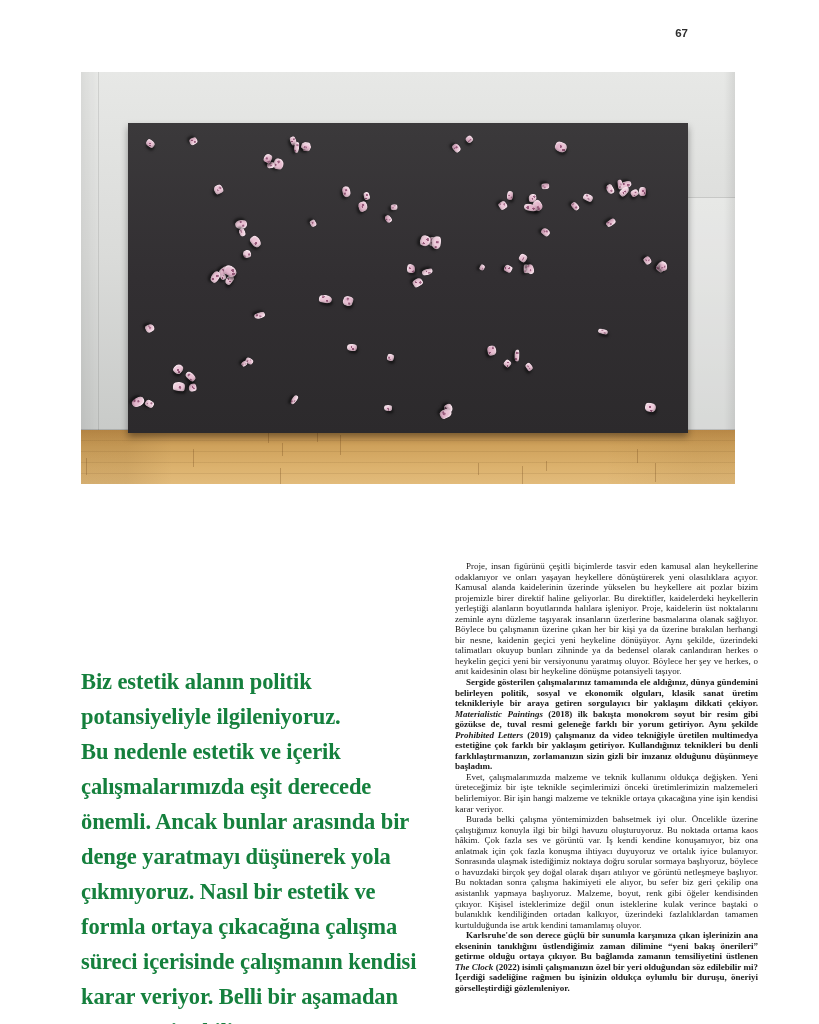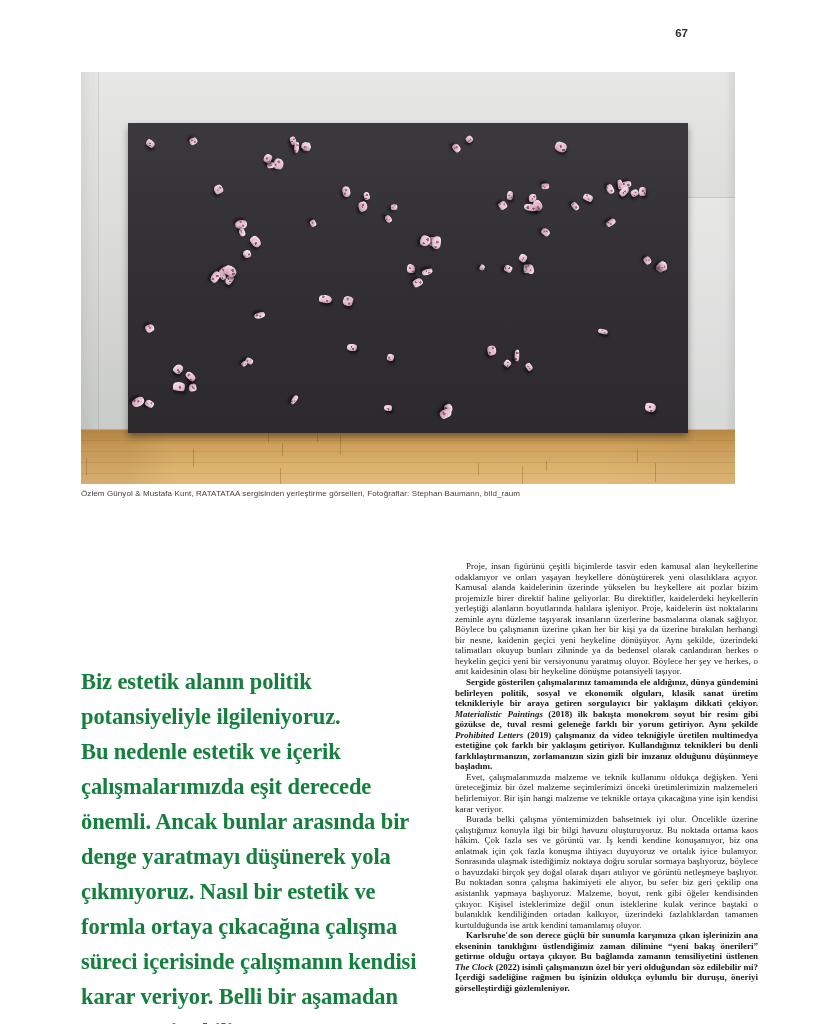--- a/index.html
+++ b/index.html
@@ -158,36 +158,35 @@
         <div class="gum" style="left: 293.9px; top: 145.5px; width: 10.9px; height: 6px; border-radius: 55% 52% 52% 49% / 64% 40% 43% 38%; transform: rotate(167deg); background: radial-gradient(circle at 33% 26%, rgb(151, 88, 122) 0px, rgb(151, 88, 122) 13%, rgba(0, 0, 0, 0) 15%), radial-gradient(circle at 56% 64%, rgb(151, 88, 122) 0px, rgb(151, 88, 122) 10%, rgba(0, 0, 0, 0) 12%), linear-gradient(253deg, rgb(240, 208, 222), rgb(238, 201, 218));"></div>
         <div class="gum" style="left: 215px; top: 172.5px; width: 10.2px; height: 10px; border-radius: 61% 47% 62% 52% / 47% 46% 44% 49%; transform: rotate(21deg); background: radial-gradient(circle at 41% 33%, rgb(151, 88, 122) 0px, rgb(151, 88, 122) 13%, rgba(0, 0, 0, 0) 15%), radial-gradient(circle at 70% 74%, rgb(151, 88, 122) 0px, rgb(151, 88, 122) 10%, rgba(0, 0, 0, 0) 12%), linear-gradient(334deg, rgb(240, 208, 222), rgb(220, 168, 194));"></div>
         <div class="gum" style="left: 17.5px; top: 275.9px; width: 6.9px; height: 9.3px; border-radius: 44% 41% 38% 55% / 58% 52% 54% 49%; transform: rotate(119deg); background: radial-gradient(circle at 31% 34%, rgb(151, 88, 122) 0px, rgb(151, 88, 122) 13%, rgba(0, 0, 0, 0) 15%), radial-gradient(circle at 63% 72%, rgb(151, 88, 122) 0px, rgb(151, 88, 122) 10%, rgba(0, 0, 0, 0) 12%), linear-gradient(142deg, rgb(240, 208, 222), rgb(238, 201, 218));"></div>
         <div class="gum" style="left: 4.2px; top: 274px; width: 12.5px; height: 9.4px; border-radius: 54% 49% 62% 50% / 47% 57% 42% 46%; transform: rotate(153deg); background: radial-gradient(circle at 46% 57%, rgb(151, 88, 122) 0px, rgb(151, 88, 122) 13%, rgba(0, 0, 0, 0) 15%), radial-gradient(circle at 71% 84%, rgb(151, 88, 122) 0px, rgb(151, 88, 122) 10%, rgba(0, 0, 0, 0) 12%), linear-gradient(122deg, rgb(240, 208, 222), rgb(220, 168, 194));"></div>
         <div class="gum" style="left: 256.2px; top: 282.4px; width: 8.1px; height: 6.2px; border-radius: 60% 51% 51% 56% / 48% 38% 41% 62%; transform: rotate(2deg); background: radial-gradient(circle at 50% 51%, rgb(151, 88, 122) 0px, rgb(151, 88, 122) 13%, rgba(0, 0, 0, 0) 15%), radial-gradient(circle at 56% 80%, rgb(151, 88, 122) 0px, rgb(151, 88, 122) 10%, rgba(0, 0, 0, 0) 12%), linear-gradient(290deg, rgb(240, 208, 222), rgb(238, 201, 218));"></div>
         <div class="gum" style="left: 161.3px; top: 14.9px; width: 8.9px; height: 5.6px; border-radius: 52% 57% 51% 49% / 40% 55% 41% 46%; transform: rotate(70deg); background: radial-gradient(circle at 36% 27%, rgb(151, 88, 122) 0px, rgb(151, 88, 122) 13%, rgba(0, 0, 0, 0) 15%), radial-gradient(circle at 54% 73%, rgb(151, 88, 122) 0px, rgb(151, 88, 122) 10%, rgba(0, 0, 0, 0) 12%), linear-gradient(339deg, rgb(240, 208, 222), rgb(228, 178, 201));"></div>
         <div class="gum" style="left: 163.1px; top: 21.9px; width: 11.1px; height: 5.2px; border-radius: 42% 63% 60% 45% / 49% 45% 66% 55%; transform: rotate(96deg); background: radial-gradient(circle at 27% 29%, rgb(151, 88, 122) 0px, rgb(151, 88, 122) 13%, rgba(0, 0, 0, 0) 15%), radial-gradient(circle at 78% 78%, rgb(151, 88, 122) 0px, rgb(151, 88, 122) 10%, rgba(0, 0, 0, 0) 12%), linear-gradient(110deg, rgb(240, 208, 222), rgb(232, 188, 208));"></div>
       </div>
   </div>
 
-  <div class="caption">Özlem Günyol &amp; Mustafa Kunt, RATATATAA sergisinden yerleştirme görselleri, Fotoğraflar: Stephan Baumann, bild_raum</div>
 
   <div class="pullquote">Biz estetik alanın politik
 potansiyeliyle ilgileniyoruz.
 Bu nedenle estetik ve içerik
 çalışmalarımızda eşit derecede
 önemli. Ancak bunlar arasında bir
 denge yaratmayı düşünerek yola
 çıkmıyoruz. Nasıl bir estetik ve
 formla ortaya çıkacağına çalışma
 süreci içerisinde çalışmanın kendisi
 karar veriyor. Belli bir aşamadan
 sonra geri çekiliyor ve onun
 isteklerine kulak veriyoruz.</div>
 
   <div class="article">
       <p><span>Proje, insan figürünü çeşitli biçimlerde tasvir eden kamusal alan heykellerine odaklanıyor ve onları yaşayan heykellere dönüştürerek yeni olasılıklara açıyor. Kamusal alanda kaidelerinin üzerinde yükselen bu heykellere ait pozlar bizim projemizle birer direktif haline geliyorlar. Bu direktifler, kaidelerdeki heykellerin yerleştiği alanların boyutlarında halılara işleniyor. Proje, kaidelerin üst noktalarını zeminle aynı düzleme taşıyarak insanların üzerlerine basmalarına olanak sağlıyor. Böylece bu çalışmanın üzerine çıkan her bir kişi ya da üzerine bırakılan herhangi bir nesne, kaidenin geçici yeni heykeline dönüşüyor. Aynı şekilde, üzerindeki talimatları okuyup bunları zihninde ya da bedensel olarak canlandıran herkes o heykelin geçici yeni bir versiyonunu yaratmış oluyor. Böylece her şey ve herkes, o anıt kaidesinin olası bir heykeline dönüşme potansiyeli taşıyor.</span></p>
       <p class="q"><span>Sergide gösterilen çalışmalarınız tamamında ele aldığınız, dünya gündemini belirleyen politik, sosyal ve ekonomik olguları, klasik sanat üretim teknikleriyle bir araya getiren sorgulayıcı bir yaklaşım dikkati çekiyor. </span><em>Materialistic Paintings</em><span> (2018) ilk bakışta monokrom soyut bir resim gibi gözükse de, tuval resmi geleneğe farklı bir yorum getiriyor. Aynı şekilde </span><em>Prohibited Letters</em><span> (2019) çalışmanız da video tekniğiyle üretilen multimedya estetiğine çok farklı bir yaklaşım getiriyor. Kullandığınız teknikleri bu denli farklılaştırmanızın, zorlamanızın sizin gizli bir imzanız olduğunu düşünmeye başladım.</span></p>
-      <p><span>Evet, çalışmalarımızda malzeme ve teknik kullanımı oldukça değişken. Yeni üreteceğimiz bir özel malzeme seçimlerimizi önceki üretimlerimizin malzemeleri belirlemiyor. Bir işin hangi malzeme ve teknikle ortaya çıkacağına yine işin kendisi karar veriyor.</span></p>
+      <p><span>Evet, çalışmalarımızda malzeme ve teknik kullanımı oldukça değişken. Yeni üreteceğimiz bir işte teknikle seçimlerimizi önceki üretimlerimizin malzemeleri belirlemiyor. Bir işin hangi malzeme ve teknikle ortaya çıkacağına yine işin kendisi karar veriyor.</span></p>
       <p><span>Burada belki çalışma yöntemimizden bahsetmek iyi olur. Öncelikle üzerine çalıştığımız konuyla ilgi bir bilgi havuzu oluşturuyoruz. Bu noktada ortama kaos hâkim. Çok fazla ses ve görüntü var. İş kendi kendine konuşamıyor, biz ona anlatmak için çok fazla konuşma ihtiyacı duyuyoruz ve ortalık iyice bulanıyor. Sonrasında ulaşmak istediğimiz noktaya doğru sorular sormaya başlıyoruz, böylece o havuzdaki birçok şey doğal olarak dışarı atılıyor ve görüntü netleşmeye başlıyor. Bu noktadan sonra çalışma hakimiyeti ele alıyor, bu sefer biz geri çekilip ona asistanlık yapmaya başlıyoruz. Malzeme, boyut, renk gibi öğeler kendisinden çıkıyor. Kişisel isteklerimize değil onun isteklerine kulak verince baştaki o bulanıklık kendiliğinden ortadan kalkıyor, üzerindeki fazlalıklardan tamamen kurtulduğunda ise artık kendini tamamlamış oluyor.</span></p>
       <p class="q"><span>Karlsruhe'de son derece güçlü bir sunumla karşımıza çıkan işlerinizin ana ekseninin tanıklığını üstlendiğimiz zaman dilimine “yeni bakış önerileri” getirme olduğu ortaya çıkıyor. Bu bağlamda zamanın temsiliyetini üstlenen </span><em>The Clock</em><span> (2022) isimli çalışmanızın özel bir yeri olduğundan söz edilebilir mi? İçerdiği sadeliğine rağmen bu işinizin oldukça oylumlu bir duruşu, öneriyi görselleştirdiği gözlemleniyor.</span></p>
     </div>
 
 </div>
 
 </body></html>

